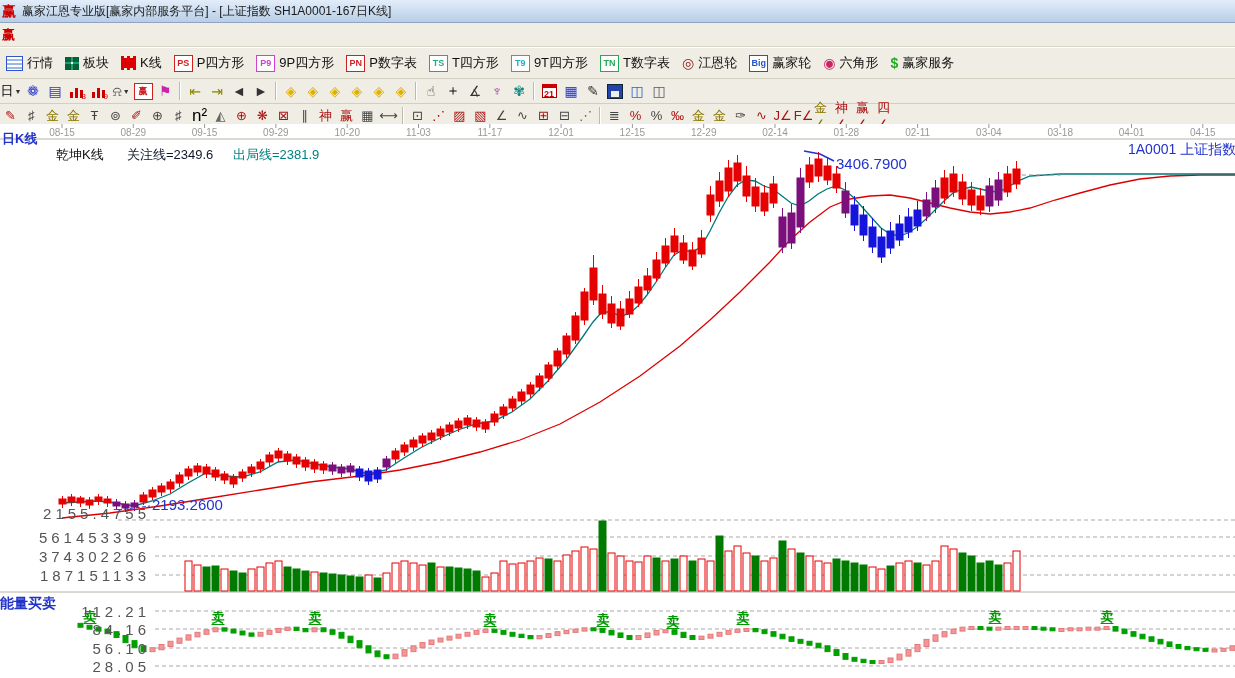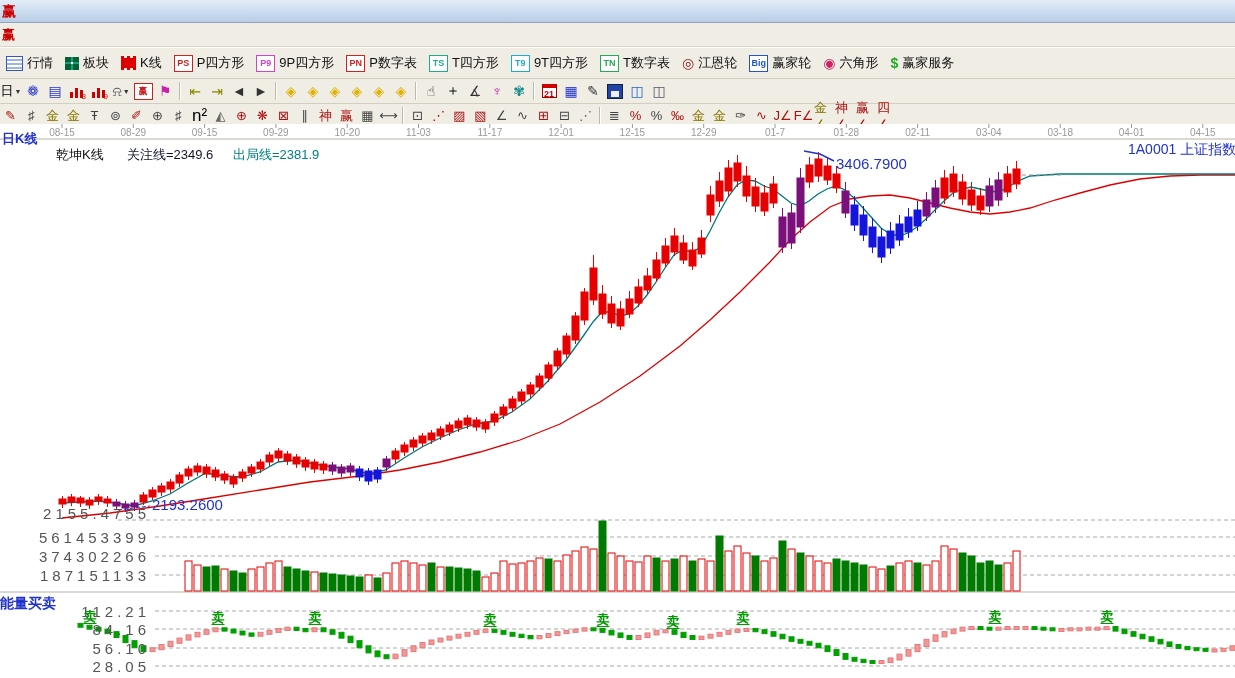--- a/index.html
+++ b/index.html
@@ -48,20 +48,21 @@
   .axis-num{font-size:15px;color:#555;letter-spacing:4px;width:150px;text-align:right;}
   .blue{color:#2233cc;}
   .sell{color:#090;font-size:13px;font-weight:bold;transform:translateX(-50%);line-height:13px;
         border-bottom:1px solid #090;}
 </style>
 </head>
 <body>
 
 <div class="titlebar">
   <span class="app-ico">赢</span>
+  <span class="ttl">赢家江恩专业版[赢家内部服务平台] - [上证指数  SH1A0001-167日K线]</span>
 </div>
 
 <div class="menubar">
   <span class="app-ico">赢</span>
 </div>
 
 <div class="tb tb1" id="tb1">
     <span class="tb1-item">
       <span class="mini-grid"></span>
       <span>行情</span>
@@ -695,21 +696,21 @@
       <div class="clab date-lab" style="left: 62px; top: 3px;">08-15</div>
       <div class="clab date-lab" style="left: 133.3px; top: 3px;">08-29</div>
       <div class="clab date-lab" style="left: 204.6px; top: 3px;">09-15</div>
       <div class="clab date-lab" style="left: 275.9px; top: 3px;">09-29</div>
       <div class="clab date-lab" style="left: 347.2px; top: 3px;">10-20</div>
       <div class="clab date-lab" style="left: 418.5px; top: 3px;">11-03</div>
       <div class="clab date-lab" style="left: 489.8px; top: 3px;">11-17</div>
       <div class="clab date-lab" style="left: 561.1px; top: 3px;">12-01</div>
       <div class="clab date-lab" style="left: 632.4px; top: 3px;">12-15</div>
       <div class="clab date-lab" style="left: 703.7px; top: 3px;">12-29</div>
-      <div class="clab date-lab" style="left: 775px; top: 3px;">01-7</div>
+      <div class="clab date-lab" style="left: 775px; top: 3px;">02-14</div>
       <div class="clab date-lab" style="left: 846.3px; top: 3px;">01-28</div>
       <div class="clab date-lab" style="left: 917.6px; top: 3px;">02-11</div>
       <div class="clab date-lab" style="left: 988.9px; top: 3px;">03-04</div>
       <div class="clab date-lab" style="left: 1060.2px; top: 3px;">03-18</div>
       <div class="clab date-lab" style="left: 1131.5px; top: 3px;">04-01</div>
       <div class="clab date-lab" style="left: 1202.8px; top: 3px;">04-15</div>
       <div class="clab axis-num" style="left: 0px; top: 405px;">561453399</div>
       <div class="clab axis-num" style="left: 0px; top: 424px;">374302266</div>
       <div class="clab axis-num" style="left: 0px; top: 443px;">187151133</div>
       <div class="clab axis-num" style="left: 0px; top: 479px;">112.21</div>

